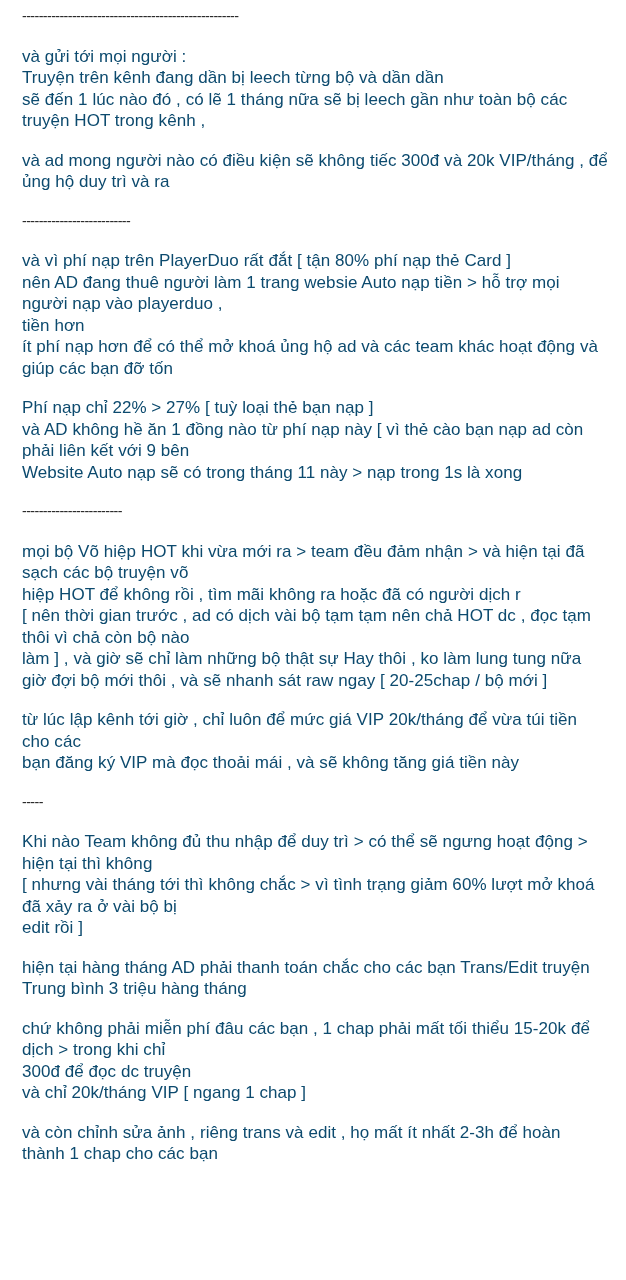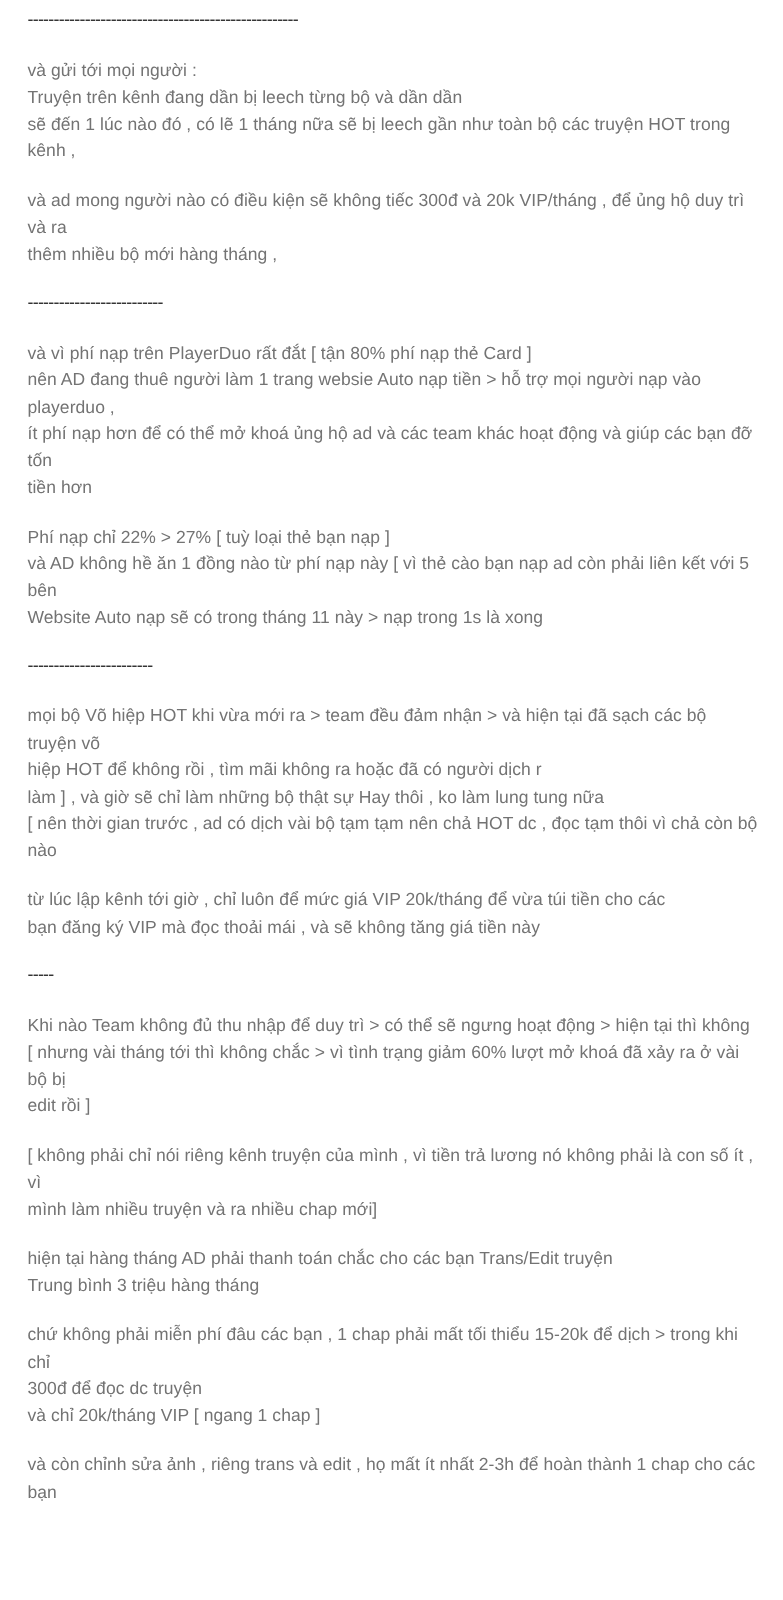--- a/index.html
+++ b/index.html
@@ -18,25 +18,25 @@
     width: 626px;
     min-height: 1280px;
     box-sizing: border-box;
     padding: 6px 18px 10px 22px;
     background: #ffffff;
   }
   .block {
     margin: 0 0 18px 0;
   }
   .line {
-    font-size: 14px;
+    font-size: 17px;
     line-height: 21.5px;
     white-space: pre-wrap;
     word-wrap: break-word;
-    color: #737373;
+    color: #0c4a6e;
     letter-spacing: 0.05px;
   }
   .divider-line {
     font-size: 14.3px;
     line-height: 21.5px;
     letter-spacing: -0.6px;
     color: #2b2b2b;
     white-space: pre;
     overflow: hidden;
   }
@@ -51,70 +51,66 @@
   </div>
 
   <div class="block">
     <div class="line">và gửi tới mọi người :</div>
     <div class="line">Truyện trên kênh đang dần bị leech từng bộ và dần dần</div>
     <div class="line">sẽ đến 1 lúc nào đó , có lẽ 1 tháng nữa sẽ bị leech gần như toàn bộ các truyện HOT trong kênh ,</div>
   </div>
 
   <div class="block">
     <div class="line">và ad mong người nào có điều kiện sẽ không tiếc 300đ và 20k VIP/tháng , để ủng hộ duy trì và ra</div>
-    <div class="line">thêm nhiều bộ mới hàng tháng ,</div>
   </div>
 
   <div class="block">
     <div class="divider-line">--------------------------</div>
   </div>
 
   <div class="block">
     <div class="line">và vì phí nạp trên PlayerDuo rất đắt [ tận 80% phí nạp thẻ Card ]</div>
     <div class="line">nên AD đang thuê người làm 1 trang websie Auto nạp tiền &gt; hỗ trợ mọi người nạp vào playerduo ,</div>
+    <div class="line">tiền hơn</div>
     <div class="line">ít phí nạp hơn để có thể mở khoá ủng hộ ad và các team khác hoạt động và giúp các bạn đỡ tốn</div>
-    <div class="line">tiền hơn</div>
   </div>
 
   <div class="block">
     <div class="line">Phí nạp chỉ 22% &gt; 27% [ tuỳ loại thẻ bạn nạp ]</div>
-    <div class="line">và AD không hề ăn 1 đồng nào từ phí nạp này [ vì thẻ cào bạn nạp ad còn phải liên kết với 5 bên</div>
+    <div class="line">và AD không hề ăn 1 đồng nào từ phí nạp này [ vì thẻ cào bạn nạp ad còn phải liên kết với 9 bên</div>
     <div class="line">Website Auto nạp sẽ có trong tháng 11 này &gt; nạp trong 1s là xong</div>
   </div>
 
   <div class="block">
     <div class="divider-line">------------------------</div>
   </div>
 
   <div class="block">
     <div class="line">mọi bộ Võ hiệp HOT khi vừa mới ra &gt; team đều đảm nhận &gt; và hiện tại đã sạch các bộ truyện võ</div>
     <div class="line">hiệp HOT để không rồi , tìm mãi không ra hoặc đã có người dịch r</div>
+    <div class="line">[ nên thời gian trước , ad có dịch vài bộ tạm tạm nên chả HOT dc , đọc tạm thôi vì chả còn bộ nào</div>
     <div class="line">làm ] , và giờ sẽ chỉ làm những bộ thật sự Hay thôi , ko làm lung tung nữa</div>
-    <div class="line">[ nên thời gian trước , ad có dịch vài bộ tạm tạm nên chả HOT dc , đọc tạm thôi vì chả còn bộ nào</div>
+    <div class="line">giờ đợi bộ mới thôi , và sẽ nhanh sát raw ngay [ 20-25chap / bộ mới ]</div>
   </div>
 
   <div class="block">
     <div class="line">từ lúc lập kênh tới giờ , chỉ luôn để mức giá VIP 20k/tháng để vừa túi tiền cho các</div>
     <div class="line">bạn đăng ký VIP mà đọc thoải mái , và sẽ không tăng giá tiền này</div>
   </div>
 
   <div class="block">
     <div class="divider-line">-----</div>
   </div>
 
   <div class="block">
     <div class="line">Khi nào Team không đủ thu nhập để duy trì &gt; có thể sẽ ngưng hoạt động &gt; hiện tại thì không</div>
     <div class="line">[ nhưng vài tháng tới thì không chắc &gt; vì tình trạng giảm 60% lượt mở khoá đã xảy ra ở vài bộ bị</div>
     <div class="line">edit rồi ]</div>
   </div>
 
-  <div class="block">
-    <div class="line">[ không phải chỉ nói riêng kênh truyện của mình , vì tiền trả lương nó không phải là con số ít , vì</div>
-    <div class="line">mình làm nhiều truyện và ra nhiều chap mới]</div>
-  </div>
 
   <div class="block">
     <div class="line">hiện tại hàng tháng AD phải thanh toán chắc cho các bạn Trans/Edit truyện</div>
     <div class="line">Trung bình 3 triệu hàng tháng</div>
   </div>
 
   <div class="block">
     <div class="line">chứ không phải miễn phí đâu các bạn , 1 chap phải mất tối thiểu 15-20k để dịch &gt; trong khi chỉ</div>
     <div class="line">300đ để đọc dc truyện</div>
     <div class="line">và chỉ 20k/tháng VIP [ ngang 1 chap ]</div>

